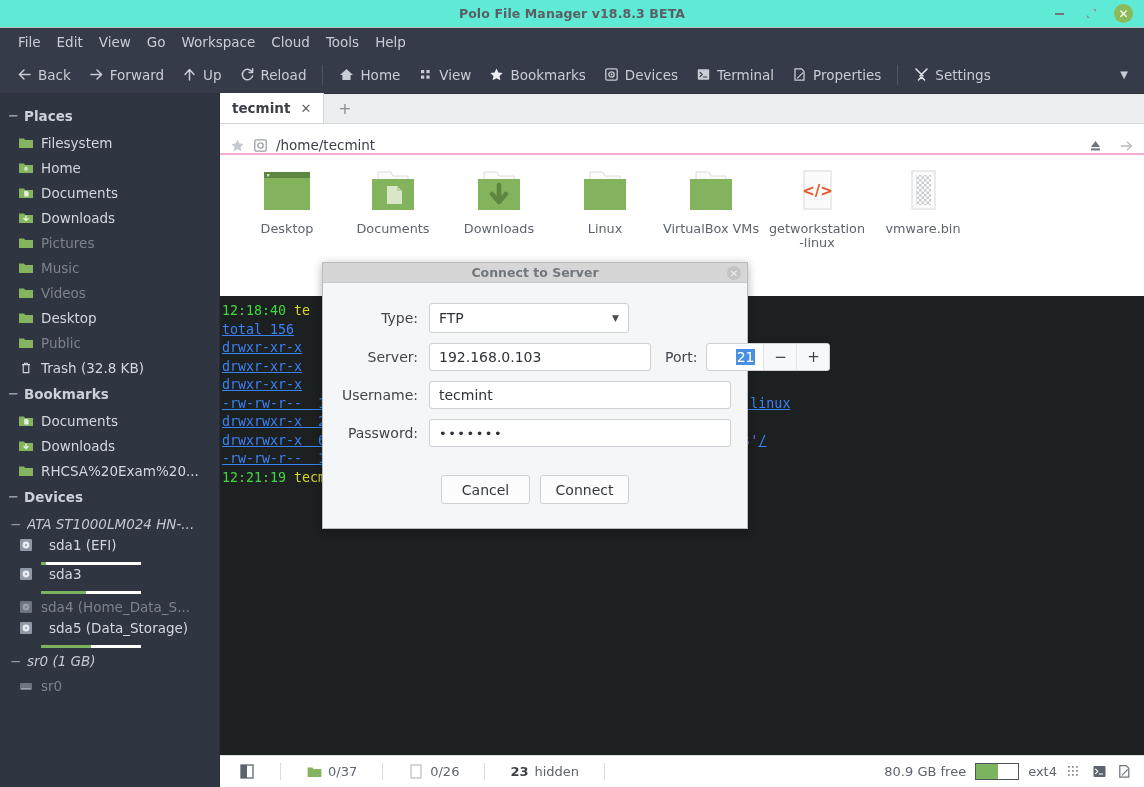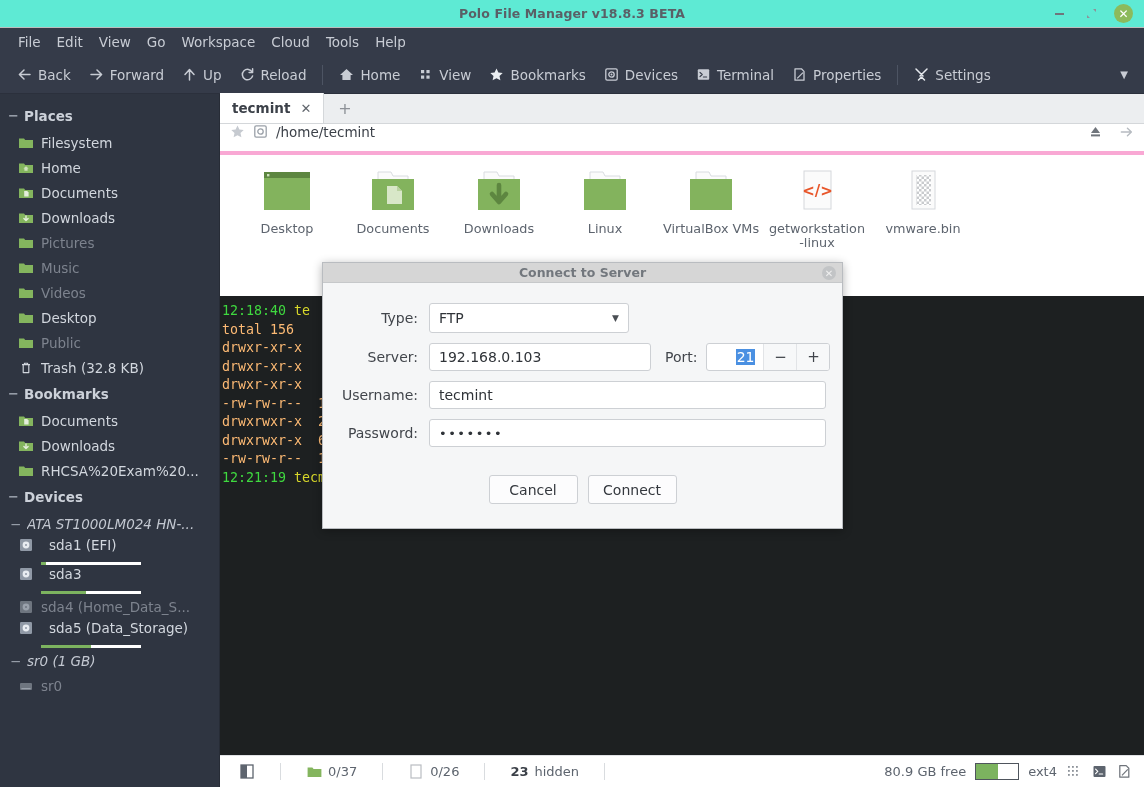--- a/index.html
+++ b/index.html
@@ -131,22 +131,22 @@
     padding: 0 12px; font-size: 13.5px; font-weight: bold; color: #3c4149;
     background: #ffffff; border-right: 1px solid #d4d7da;
   }
   .tab-close { color: #61666d; font-size: 13px; cursor: default; }
   .tab-add { padding: 0 14px; font-size: 16px; color: #8d9197;
              height: 30px; display: flex; align-items: center; }
 
   .pathbar {
     height: 31px; flex: 0 0 31px;
     background: #ffffff;
-    display: flex; align-items: flex-start; gap: 8px;
-    padding: 0 10px; border-bottom: 4px solid #f9a8d4;
+    display: flex; align-items: flex-end; gap: 8px;
+    padding: 0 10px; border-bottom: 2px solid #f9a8d4;
   }
   .path-text { font-size: 13.5px; color: #3c4149; }
   .path-right { margin-left: auto; display: flex; align-items: center; gap: 16px; }
 
   .filearea {
     flex: 0 0 141px; background: #ffffff;
     display: flex; align-items: flex-start;
     padding: 12px 0 0 14px; overflow: hidden;
     position: relative;
   }
@@ -165,21 +165,21 @@
   .terminal {
     flex: 1 1 auto; min-height: 0;
     background: #1d2021; color: #d8d8d8;
     font-family: "DejaVu Sans Mono", "Liberation Mono", monospace;
     font-size: 13.3px; line-height: 18.5px;
     padding: 6px 0 0 2px; overflow: hidden; white-space: pre;
   }
   .t-green { color: #3fd93f; }
   .t-yellow { color: #d7d72a; }
   .t-blue { color: #6a6aef; }
-  .t-white { color: #fdba74; }
+  .t-white { color: #3b82f6; text-decoration: underline; }
 
   
   .statusbar {
     height: 32px; flex: 0 0 32px; background: #ffffff;
     border-top: 1px solid #e0e2e5;
     display: flex; align-items: center; padding: 0 10px; gap: 16px;
   }
   .st-group { display: flex; align-items: center; gap: 6px;
               padding: 0 9px; font-size: 13px; color: #5d646e; }
   .st-sep { width: 1px; height: 17px; background: #d9dcdf; }
@@ -187,21 +187,21 @@
   .st-right { margin-left: auto; display: flex; align-items: center; gap: 9px;
               font-size: 13px; color: #5d646e; padding-right: 2px; }
   .st-meter { width: 44px; height: 17px; border: 1px solid #4f555d; background: #fff; }
   .st-meter > i { display: block; height: 100%; background: #7cb35f; }
   .st-ico { width: 16px; height: 16px; display: inline-flex;
             align-items: center; justify-content: center; }
 
   
   .dlg-overlay { position: absolute; inset: 0; pointer-events: none; }
   .dialog {
-    position: absolute; left: 322px; top: 262px; width: 521px;
+    position: absolute; left: 322px; top: 262px; width: 426px;
     background: #f5f6f7;
     border: 1px solid #b9bcc0;
     box-shadow: 0 2px 9px rgba(0,0,0,.30);
     pointer-events: auto;
     font-size: 13.5px;
   }
   .dlg-title {
     height: 20px; background: #d6d6d6;
     display: flex; align-items: center; justify-content: center;
     position: relative; border-bottom: 1px solid #c6c8ca;

